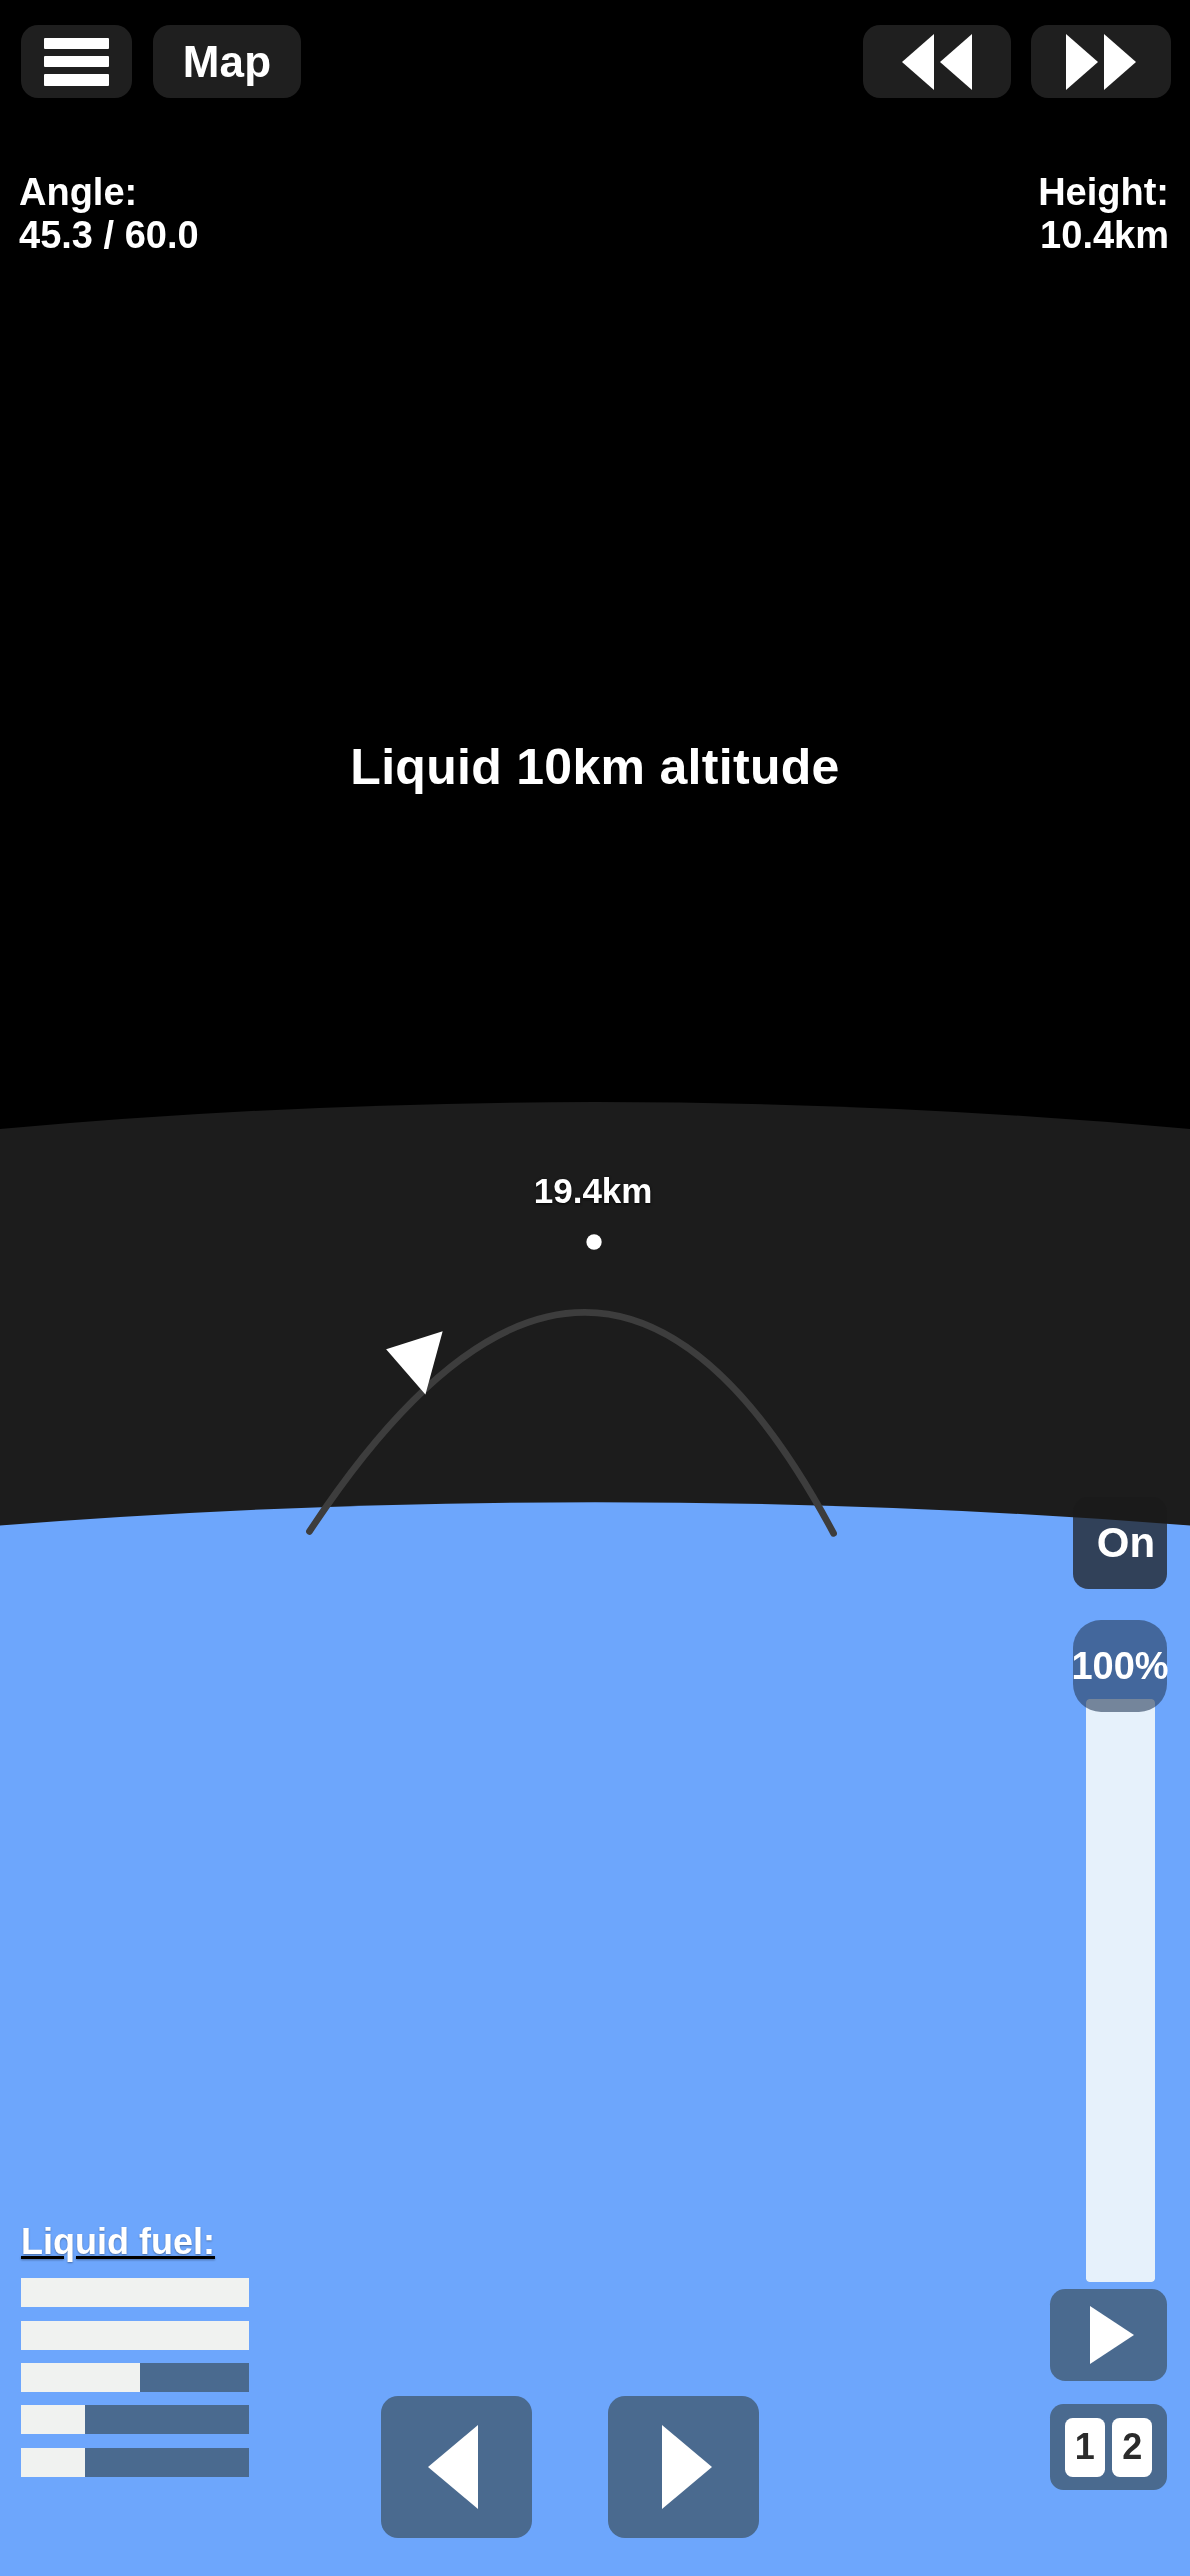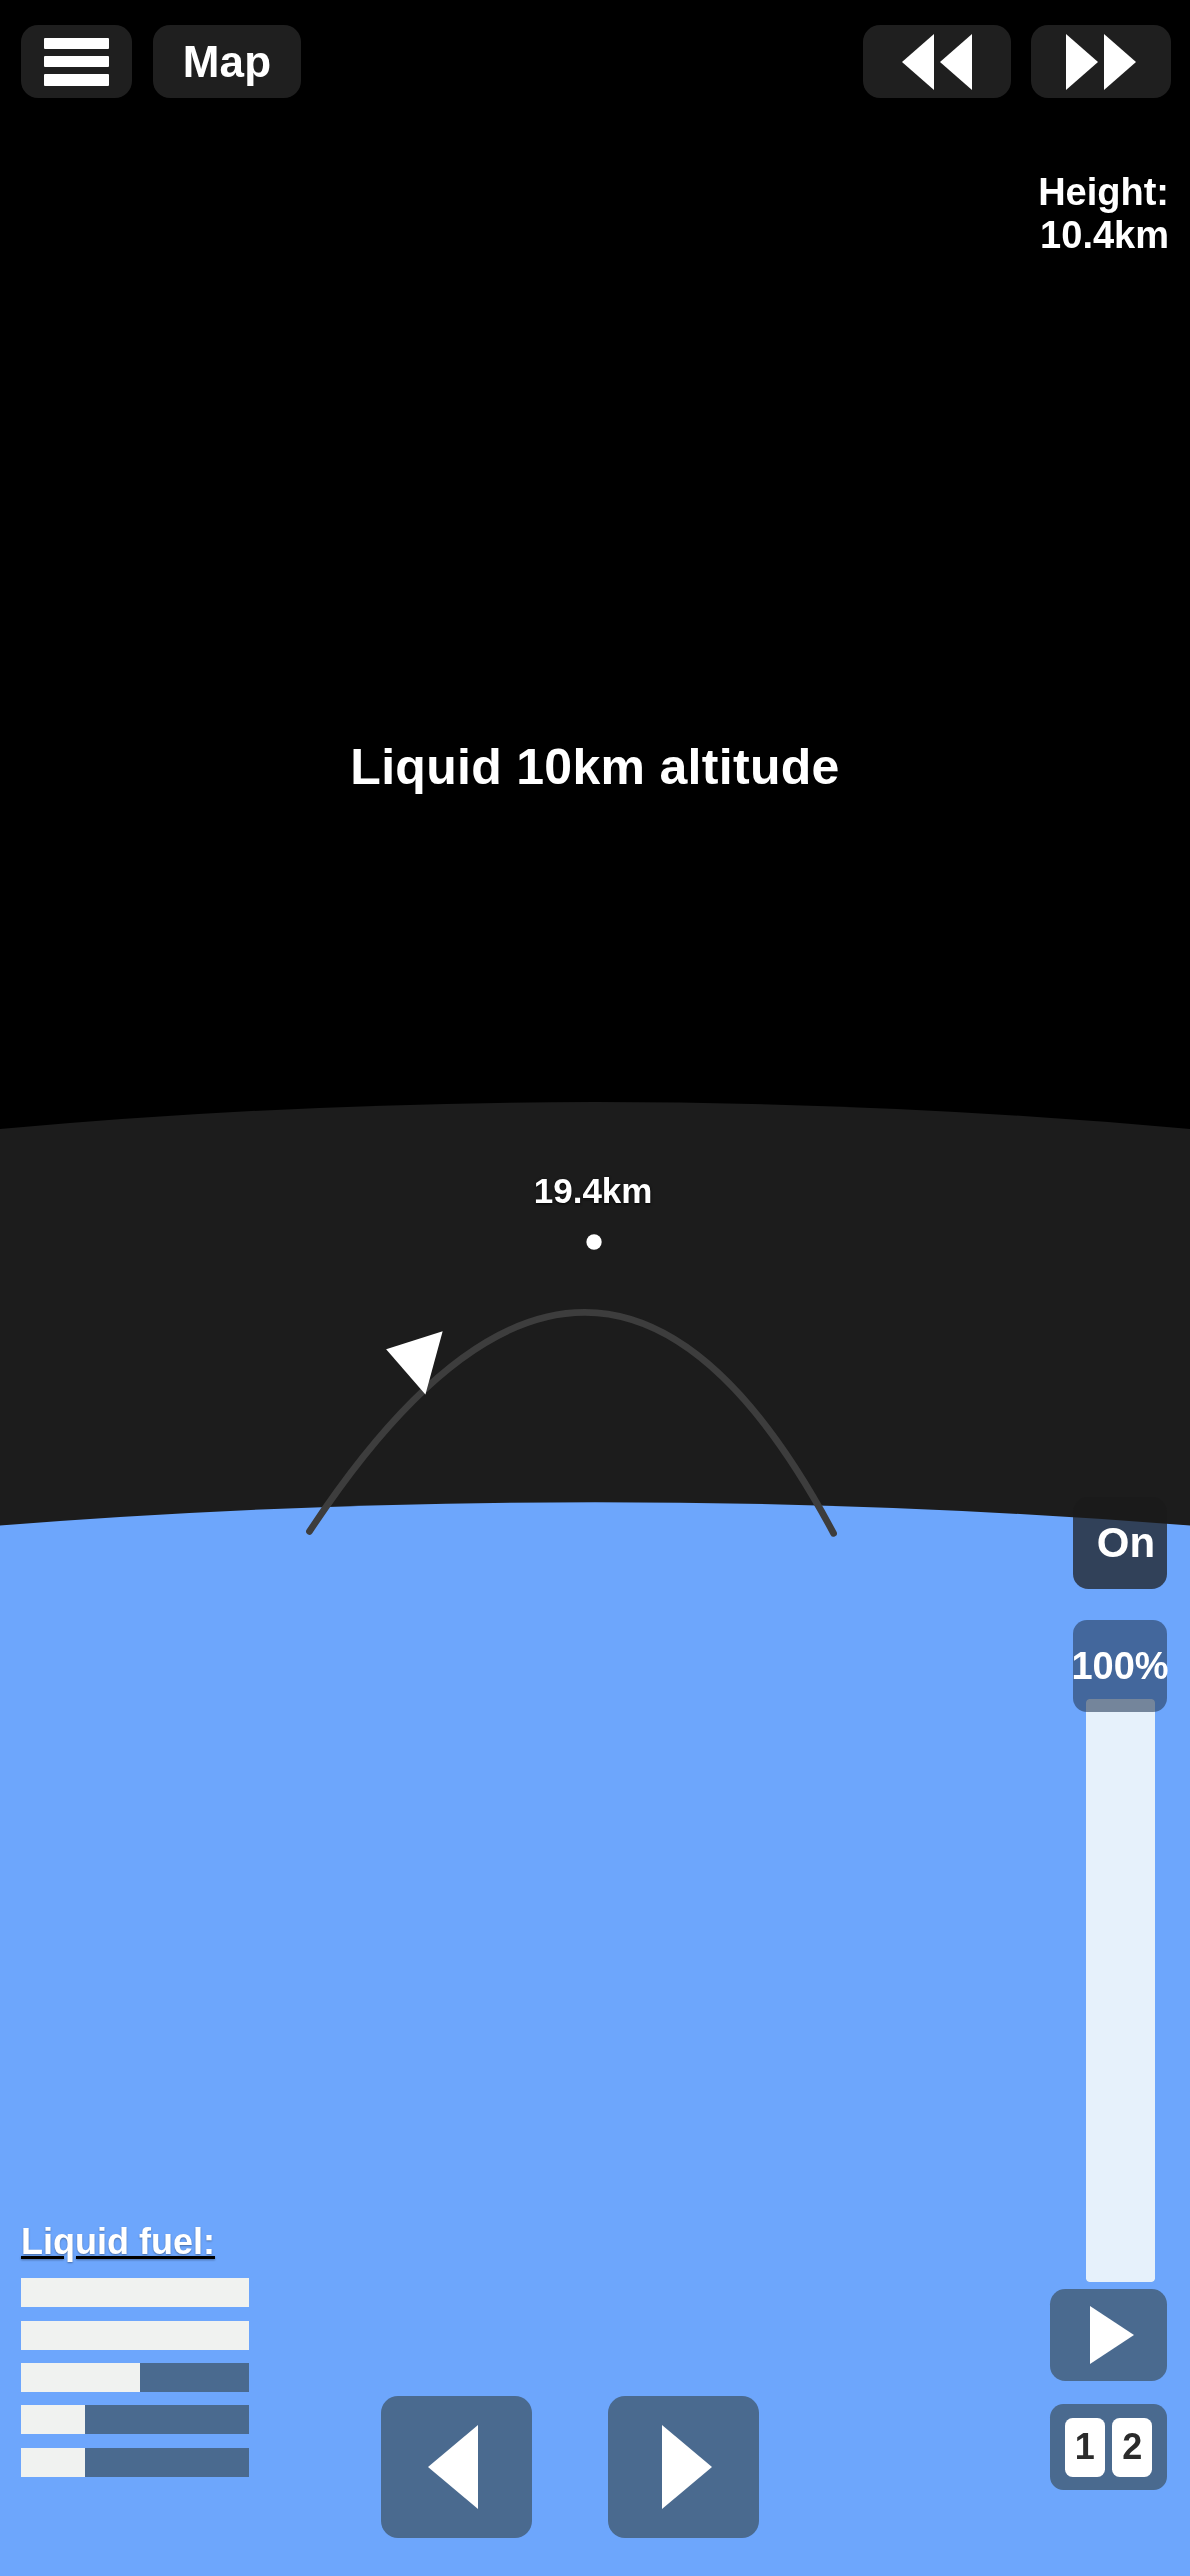--- a/index.html
+++ b/index.html
@@ -101,21 +101,21 @@
     z-index:20;
     padding-left:12px;
   }
   #engine-toggle .lbl { color:#fff; font-size:42px; font-weight:bold; }
 
   #throttle-percent {
     position:absolute;
     right:23px; top:1620px;
     width:94px; height:92px;
     background:rgba(40,62,92,0.60);
-    border-radius:14px;
+    border-radius:28px;
     display:flex; align-items:center; justify-content:center;
     z-index:20;
   }
   #throttle-percent .lbl { color:#fff; font-size:38px; font-weight:bold; }
 
   #throttle-slider {
     position:absolute;
     right:35px; top:1699px;
     width:69px; height:583px;
     background:rgba(70,102,140,0.35);
@@ -248,20 +248,24 @@
     </span>
   </div>
 
   <div class="hud-btn" id="forward-button">
     <span class="tri-pair">
       <span class="dtri tri-right"></span>
         <span class="dtri tri-right"></span>
     </span>
   </div>
 
+  <div class="readout" id="angle-readout">
+    <div>Angle:</div>
+    <div>45.3 / 60.0</div>
+  </div>
 
   <div class="readout" id="height-readout">
     <div>Height:</div>
     <div>10.4km</div>
   </div>
 
 
   <div id="status-message">Liquid 10km altitude</div>
 
   <div id="apoapsis-label">19.4km</div>

